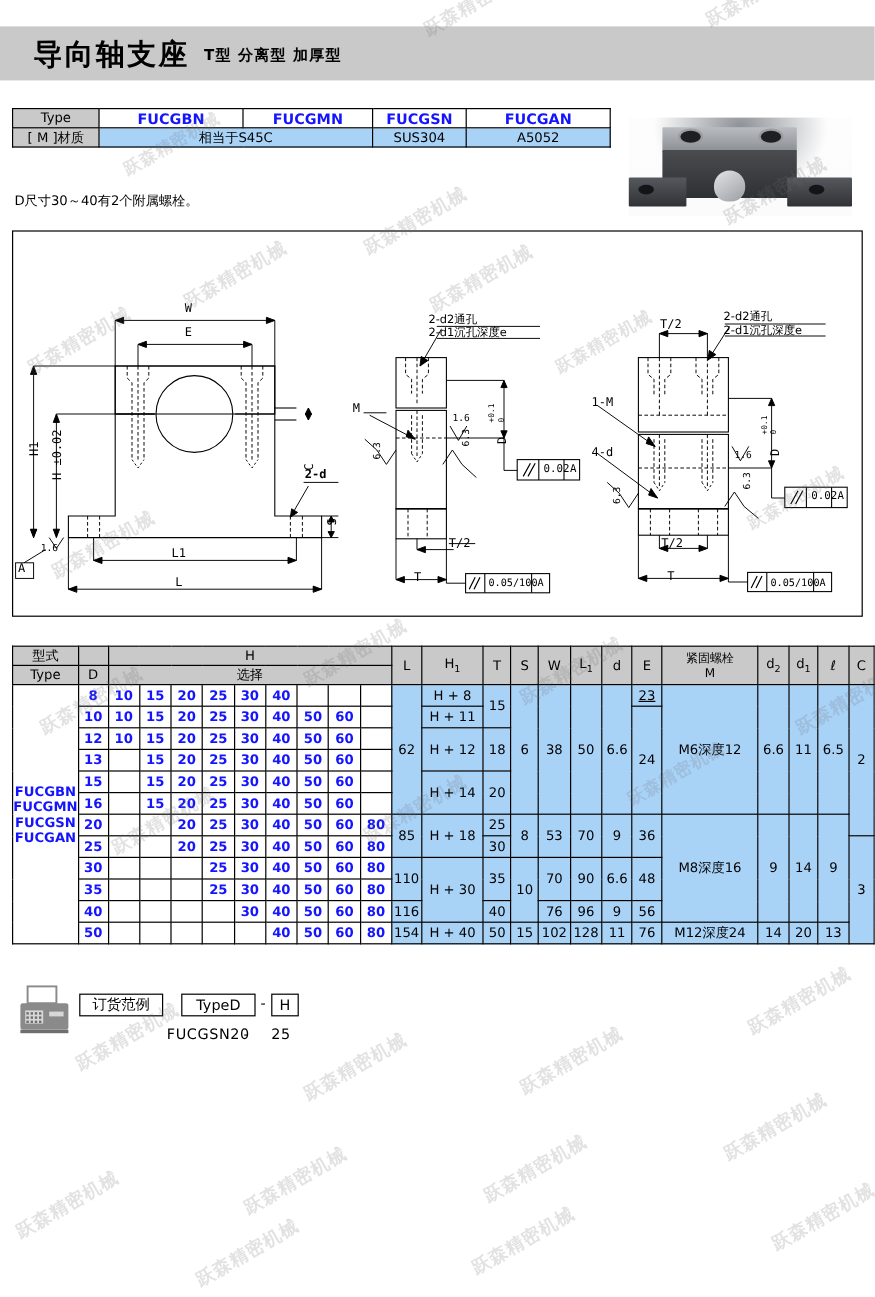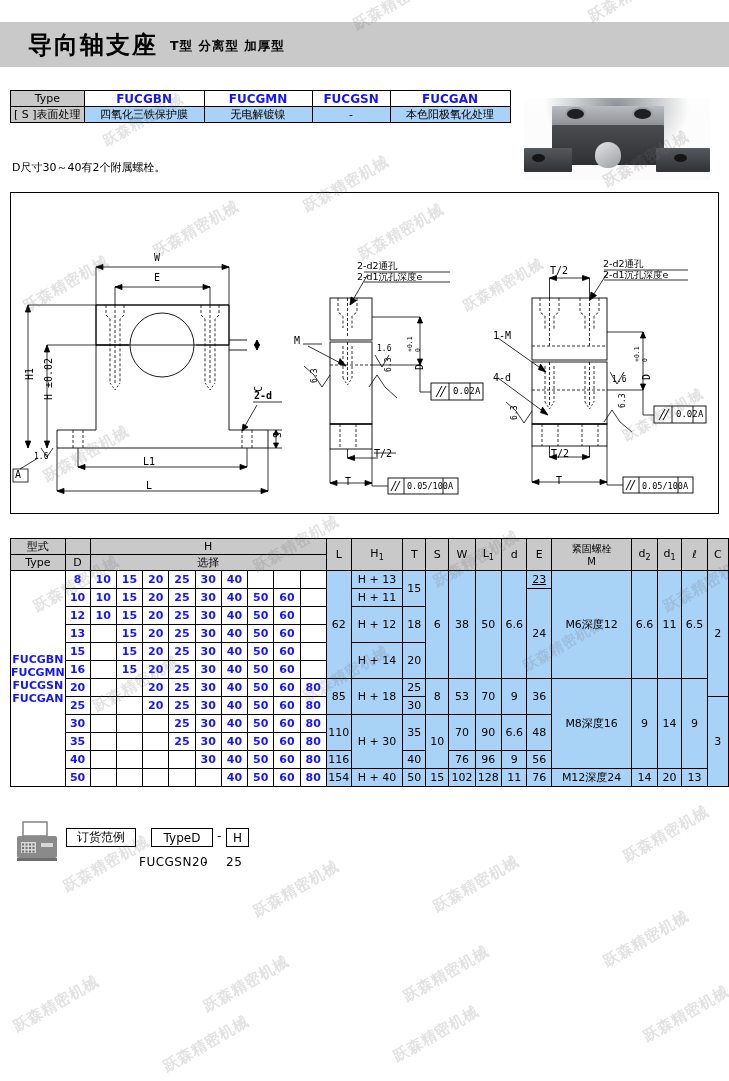--- a/index.html
+++ b/index.html
@@ -131,25 +131,24 @@
   <table class="spec">
       <tbody id="spec-body">
         <tr>
           <td class="hdr-l">Type</td>
           <td class="hdr-t" colspan="1" style="width: 120px;">FUCGBN</td>
           <td class="hdr-t" colspan="1" style="width: 108px;">FUCGMN</td>
           <td class="hdr-t" colspan="1" style="width: 78px;">FUCGSN</td>
           <td class="hdr-t" colspan="1" style="width: 120px;">FUCGAN</td>
         </tr>
         <tr>
-          <td class="hdr-l">[ S ]表面处理</td>
-          <td class="cell" colspan="1" style="width: 120px;">四氧化三铁保护膜</td>
-          <td class="cell" colspan="1" style="width: 108px;">无电解镀镍</td>
-          <td class="cell" colspan="1" style="width: 78px;">-</td>
-          <td class="cell" colspan="1" style="width: 120px;">本色阳极氧化处理</td>
+          <td class="hdr-l">[ M ]材质</td>
+          <td class="cell" colspan="2" style="width: 228px;">相当于S45C</td>
+          <td class="cell" colspan="1" style="width: 78px;">SUS304</td>
+          <td class="cell" colspan="1" style="width: 120px;">A5052</td>
         </tr>
       </tbody>
     </table>
 </div>
 <div class="spec-note">D尺寸30～40有2个附属螺栓。</div>
 
 <div class="photo">
   <div class="blk" style="left:28px;top:8px;width:112px;height:20px;background:linear-gradient(180deg,#b9bcc1,#8c9095);"></div>
   <div class="blk" style="left:28px;top:27px;width:112px;height:40px;background:linear-gradient(180deg,#4a4c50,#2e3034);"></div>
   <div class="blk" style="left:0px;top:50px;width:48px;height:24px;background:linear-gradient(180deg,#55585c,#303236);"></div>
@@ -502,21 +501,21 @@
           <td class="hsel" style="width: 30px;">10</td>
           <td class="hsel" style="width: 30px;">15</td>
           <td class="hsel" style="width: 30px;">20</td>
           <td class="hsel" style="width: 30px;">25</td>
           <td class="hsel" style="width: 30px;">30</td>
           <td class="hsel" style="width: 30px;">40</td>
           <td class="hsel" style="width: 30px;"></td>
           <td class="hsel" style="width: 30px;"></td>
           <td class="hsel" style="width: 30px;"></td>
           <td class="body" rowspan="6" style="width: 26px;">62</td>
-          <td class="body" rowspan="1" style="width: 56px;">H + 13</td>
+          <td class="body" rowspan="1" style="width: 56px;">H + 8</td>
           <td class="body" rowspan="2" style="width: 26px;">15</td>
           <td class="body" rowspan="6" style="width: 26px;">6</td>
           <td class="body" rowspan="6" style="width: 28px;">38</td>
           <td class="body" rowspan="6" style="width: 28px;">50</td>
           <td class="body" rowspan="6" style="width: 28px;">6.6</td>
           <td class="body" rowspan="1" style="width: 28px; text-decoration: underline;">23</td>
           <td class="body" rowspan="6" style="width: 88px;">M6深度12</td>
           <td class="body" rowspan="6" style="width: 28px;">6.6</td>
           <td class="body" rowspan="6" style="width: 28px;">11</td>
           <td class="body" rowspan="6" style="width: 28px;">6.5</td>

